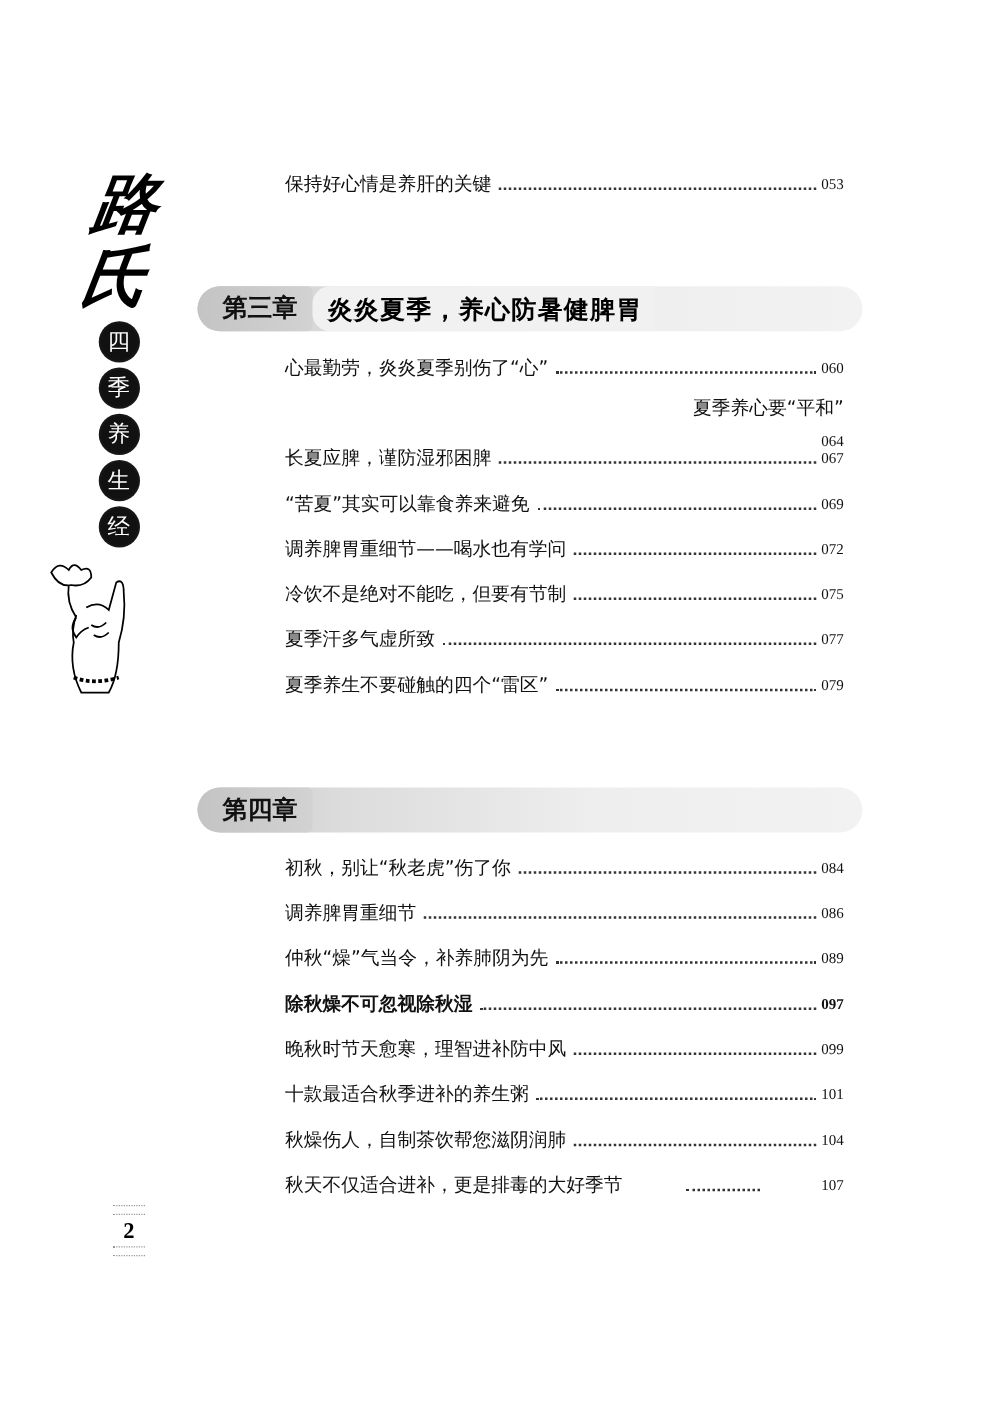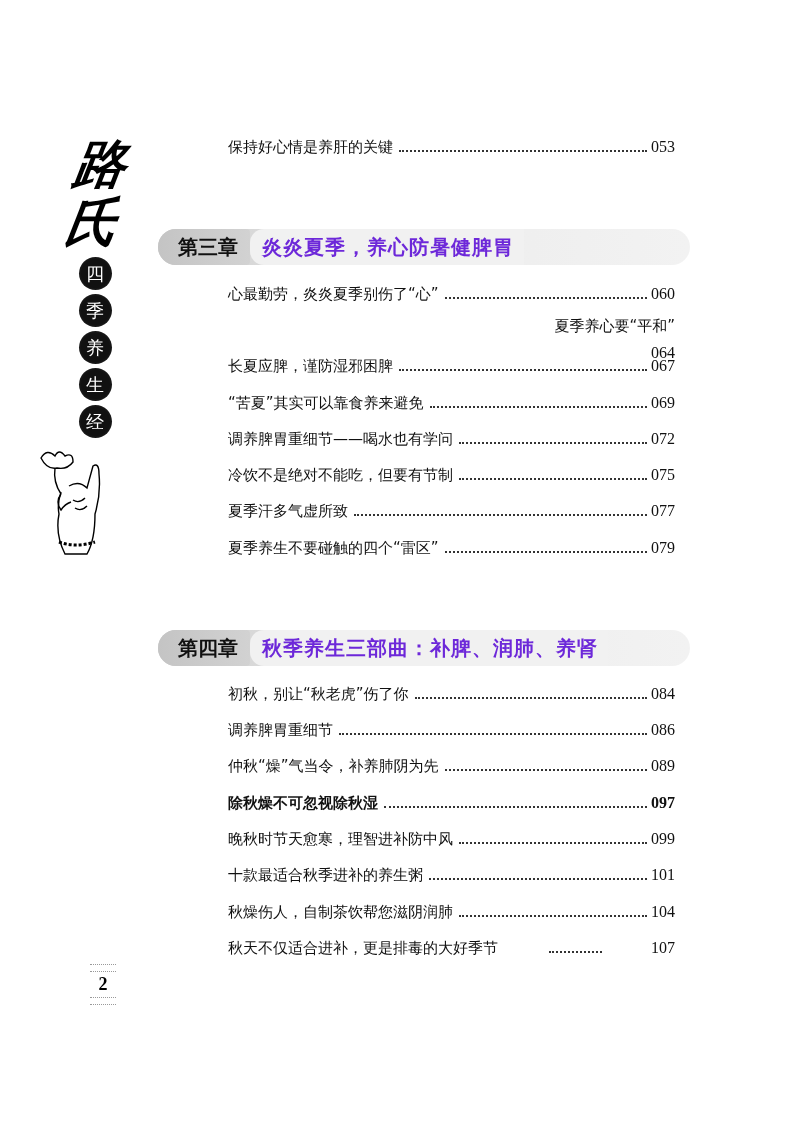--- a/index.html
+++ b/index.html
@@ -30,38 +30,38 @@
     .entry {
       position: absolute; left: 228px; width: 447px; height: 24px;
       display: flex; align-items: flex-end; font-size: 15px; line-height: 20px;
       font-family: "DejaVu Sans", sans-serif;
     }
     .entry .title { white-space: nowrap; }
     .entry .dots {
       flex: 1; margin: 0 4px 5px 6px; border-bottom: 2px dotted #333; height: 0;
     }
     .entry .page {
-      font-family: "Liberation Serif", "DejaVu Serif", serif; font-size: 16px; white-space: nowrap;
+      font-family: "Liberation Serif", "DejaVu Serif", serif; font-size: 12px; white-space: nowrap;
     }
 
     .chapter {
       position: absolute; left: 158px; width: 532px; height: 36px;
       border-radius: 18px;
       background: linear-gradient(90deg, #c9c9c9 0%, #dcdcdc 22%, #eeeeee 60%, #f2f2f2 100%);
       display: flex; align-items: center;
     }
     .chapter .num {
       font-family: Liberation Sans, sans-serif; font-weight: bold; font-size: 20px;
       padding-left: 20px; padding-right: 12px; height: 36px; line-height: 36px;
       background: linear-gradient(90deg, #c4c4c4, #d2d2d2);
       border-radius: 18px 4px 4px 18px; color: #111;
     }
     .chapter .name {
       font-family: "DejaVu Serif", serif; font-weight: bold; font-size: 20px;
-      padding-left: 12px; color: #6d28d9; letter-spacing: 1px;
+      padding-left: 12px; color: #000000; letter-spacing: 1px;
       background: #f1f1f1; height: 36px; line-height: 36px; border-radius: 14px 0 0 14px;
       padding-right: 10px;
     }
 
     .folio {
       position: absolute; left: 88px; top: 962px; width: 30px; text-align: center;
       font-family: "Liberation Serif", serif; font-size: 18px; font-weight: bold; color: #000;
     }
     .orn { height: 6px; width: 26px; margin: 2px auto; border-top: 1px dotted #999; border-bottom: 1px dotted #999; }
   </style>
@@ -138,21 +138,20 @@
     <span class="page">077</span>
   </div>
   <div class="entry" style="top:534px;">
     <span class="title">夏季养生不要碰触的四个“雷区”</span>
     <span class="dots"></span>
     <span class="page">079</span>
   </div>
 
   <div class="chapter" style="top:630px;">
     <span class="num">第四章</span>
-    <span class="name">秋季养生三部曲：补脾、润肺、养肾</span>
   </div>
 
   <div class="entry" style="top:680px;">
     <span class="title">初秋，别让“秋老虎”伤了你</span>
     <span class="dots"></span>
     <span class="page">084</span>
   </div>
   <div class="entry" style="top:716px;">
     <span class="title">调养脾胃重细节</span>
     <span class="dots"></span>

